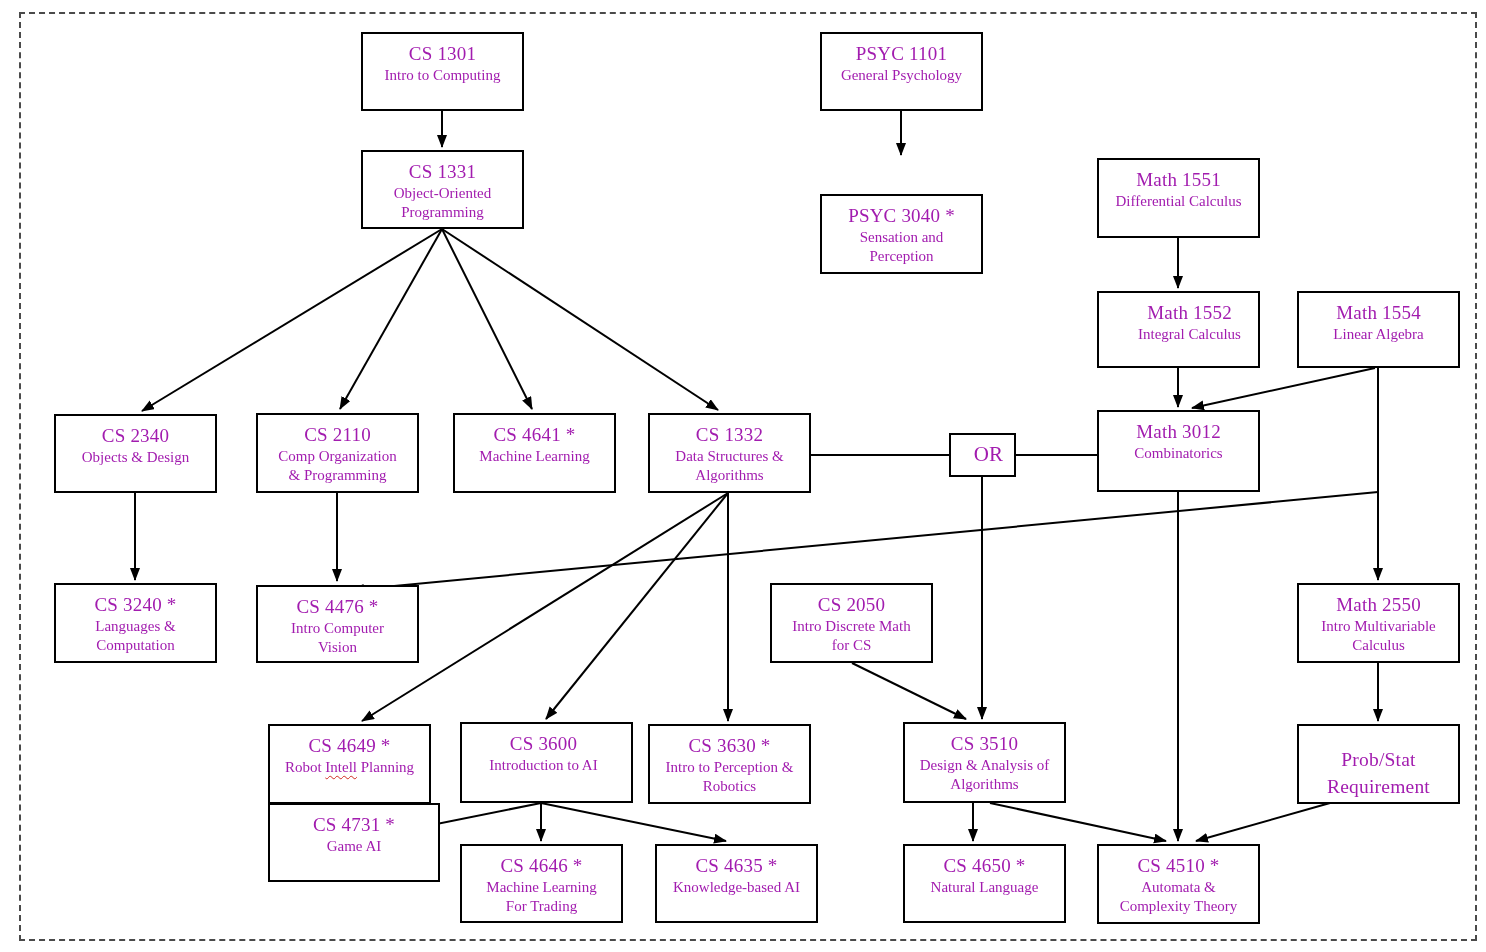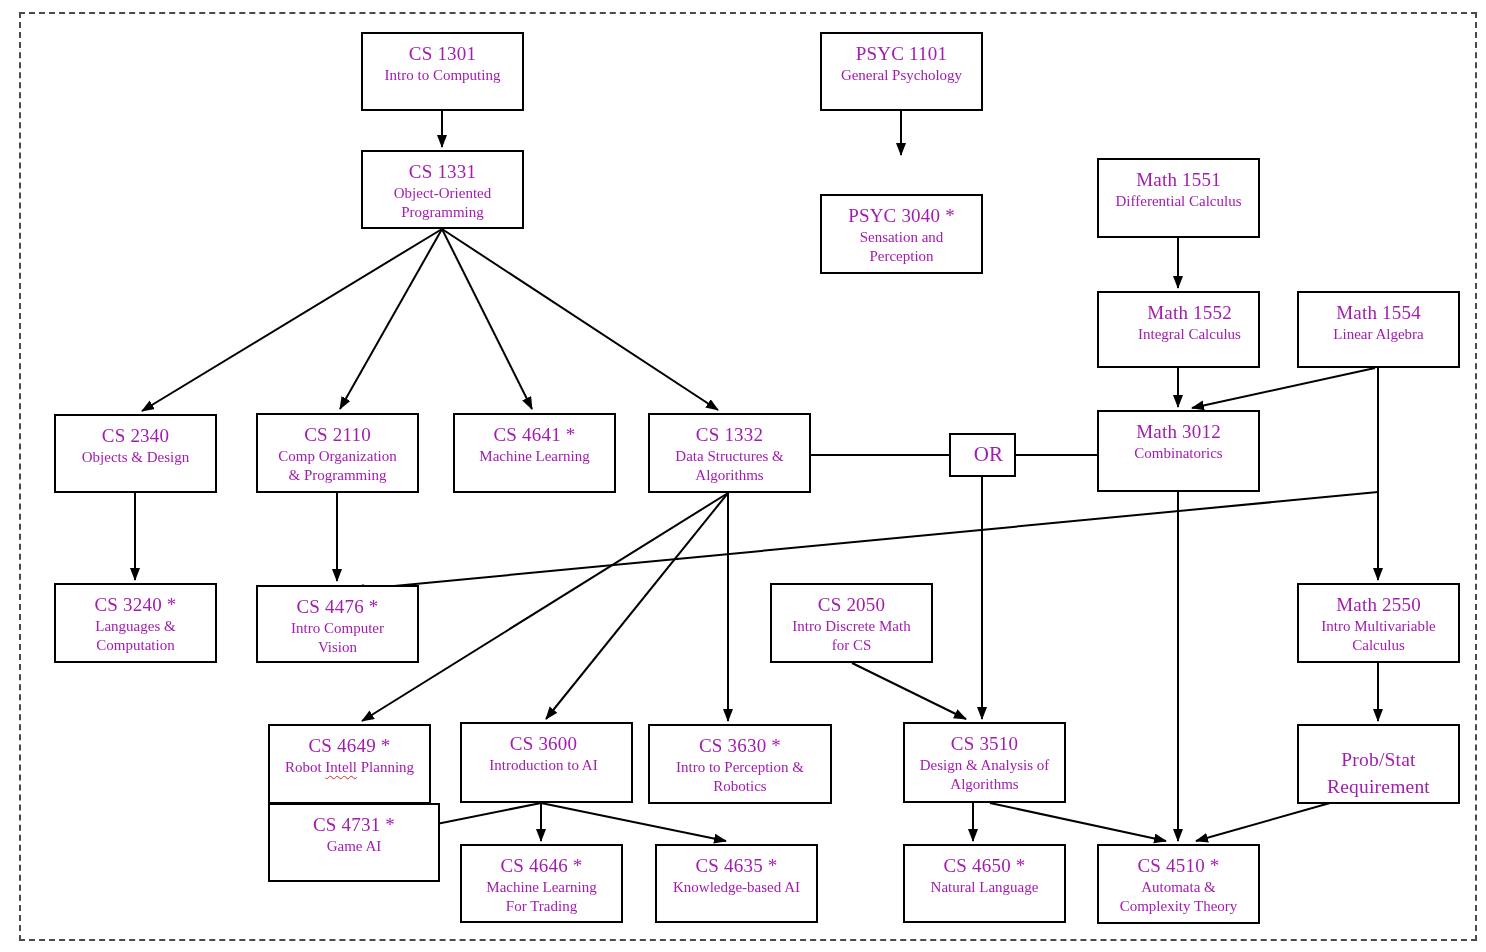--- a/index.html
+++ b/index.html
@@ -157,21 +157,21 @@
         <div class="name">Intro Multivariable Calculus</div>
       </div>
       <div class="node" style="left: 268px; top: 724px; width: 163px; height: 80px;">
         <div class="code">CS 4649 *</div>
         <div class="name"><span>Robot </span><span class="squiggle">Intell</span><span> Planning</span></div>
       </div>
       <div class="node" style="left: 460px; top: 722px; width: 173px; height: 81px; padding-left: 8px;">
         <div class="code">CS 3600</div>
         <div class="name">Introduction to AI</div>
       </div>
-      <div class="node" style="left: 648px; top: 724px; width: 184px; height: 80px;">
+      <div class="node" style="left: 648px; top: 724px; width: 163px; height: 80px;">
         <div class="code">CS 3630 *</div>
         <div class="name">Intro to Perception &amp; Robotics</div>
       </div>
       <div class="node" style="left: 903px; top: 722px; width: 163px; height: 81px;">
         <div class="code">CS 3510</div>
         <div class="name">Design &amp; Analysis of Algorithms</div>
       </div>
       <div class="node center-big" style="left: 1297px; top: 724px; width: 163px; height: 80px;">
         <div class="code">Prob/Stat Requirement</div>
       </div>

